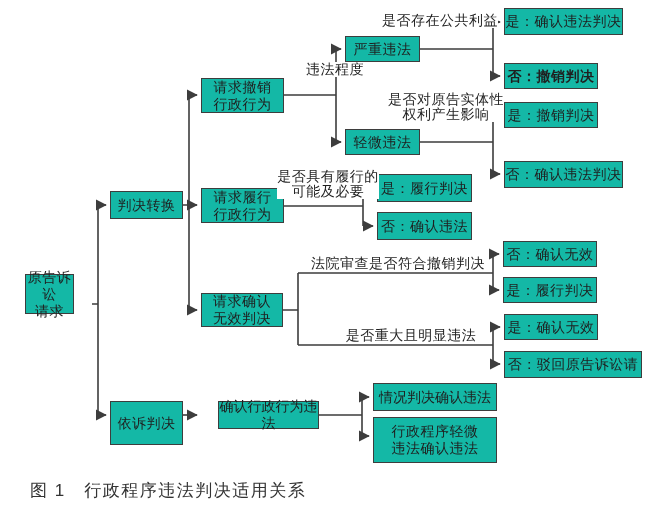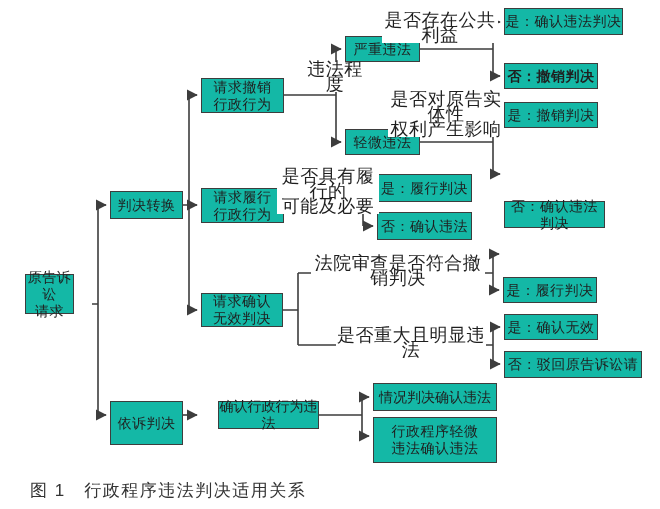--- a/index.html
+++ b/index.html
@@ -9,21 +9,21 @@
   }
   .node{
     position:absolute;box-sizing:border-box;
     border:1.6px solid #3d3d3d;background:#14b8a6;
     display:flex;align-items:center;justify-content:center;
     text-align:center;color:#1f1f1f;font-size:14px;line-height:17px;
     letter-spacing:0.5px;white-space:pre-line;z-index:2;
   }
   .cond{
     position:absolute;box-sizing:border-box;color:#1f1f1f;
-    font-size:18px;line-height:15px;letter-spacing:0.5px;
+    font-size:14px;line-height:15px;letter-spacing:0.5px;
     text-align:center;white-space:pre-line;z-index:2;background:#fff;
   }
   #connectors{position:absolute;left:0;top:0;z-index:1;}
   #caption{
     position:absolute;left:30px;top:479px;width:600px;
     font-family:"Liberation Sans", sans-serif;font-size:17px;color:#333;
     letter-spacing:1.5px;
   }
 </style>
 </head>
@@ -97,22 +97,23 @@
   <div class="node" style="left:377px;top:174px;width:95px;height:28px;">是：履行判决</div>
   <div class="node" style="left:377px;top:212px;width:95px;height:28px;">否：确认违法</div>
 
   <div class="node" style="left:373px;top:383px;width:124px;height:28px;letter-spacing:0;">情况判决确认违法</div>
   <div class="node" style="left:373px;top:417px;width:124px;height:46px;">行政程序轻微
 违法确认违法</div>
 
   <div class="node" style="left:504px;top:8px;width:119px;height:27px;">是：确认违法判决</div>
   <div class="node" style="left:504px;top:63px;width:94px;height:26px;font-weight:bold;">否：撤销判决</div>
   <div class="node" style="left:504px;top:102px;width:94px;height:26px;">是：撤销判决</div>
-  <div class="node" style="left:504px;top:161px;width:101px;height:27px;margin-top:40px;">否：确认违法判决</div>
+  <div class="node" style="left:504px;top:161px;width:119px;height:27px;">否：确认违法判决</div>
 
+  <div class="node" style="left:503px;top:241px;width:94px;height:26px;">否：确认无效</div>
   <div class="node" style="left:503px;top:277px;width:94px;height:26px;">是：履行判决</div>
   <div class="node" style="left:504px;top:314px;width:94px;height:26px;">是：确认无效</div>
   <div class="node" style="left:504px;top:351px;width:138px;height:27px;">否：驳回原告诉讼请</div>
 
   <div class="cond" style="left:276px;top:62px;width:62px;margin-left:28px;">违法程度</div>
   <div class="cond" style="left:382px;top:13px;width:116px;">是否存在公共利益</div>
   <div class="cond" style="left:388px;top:92px;width:116px;">是否对原告实体性
 权利产生影响</div>
   <div class="cond" style="left:277px;top:169px;width:102px;">是否具有履行的
 可能及必要</div>

